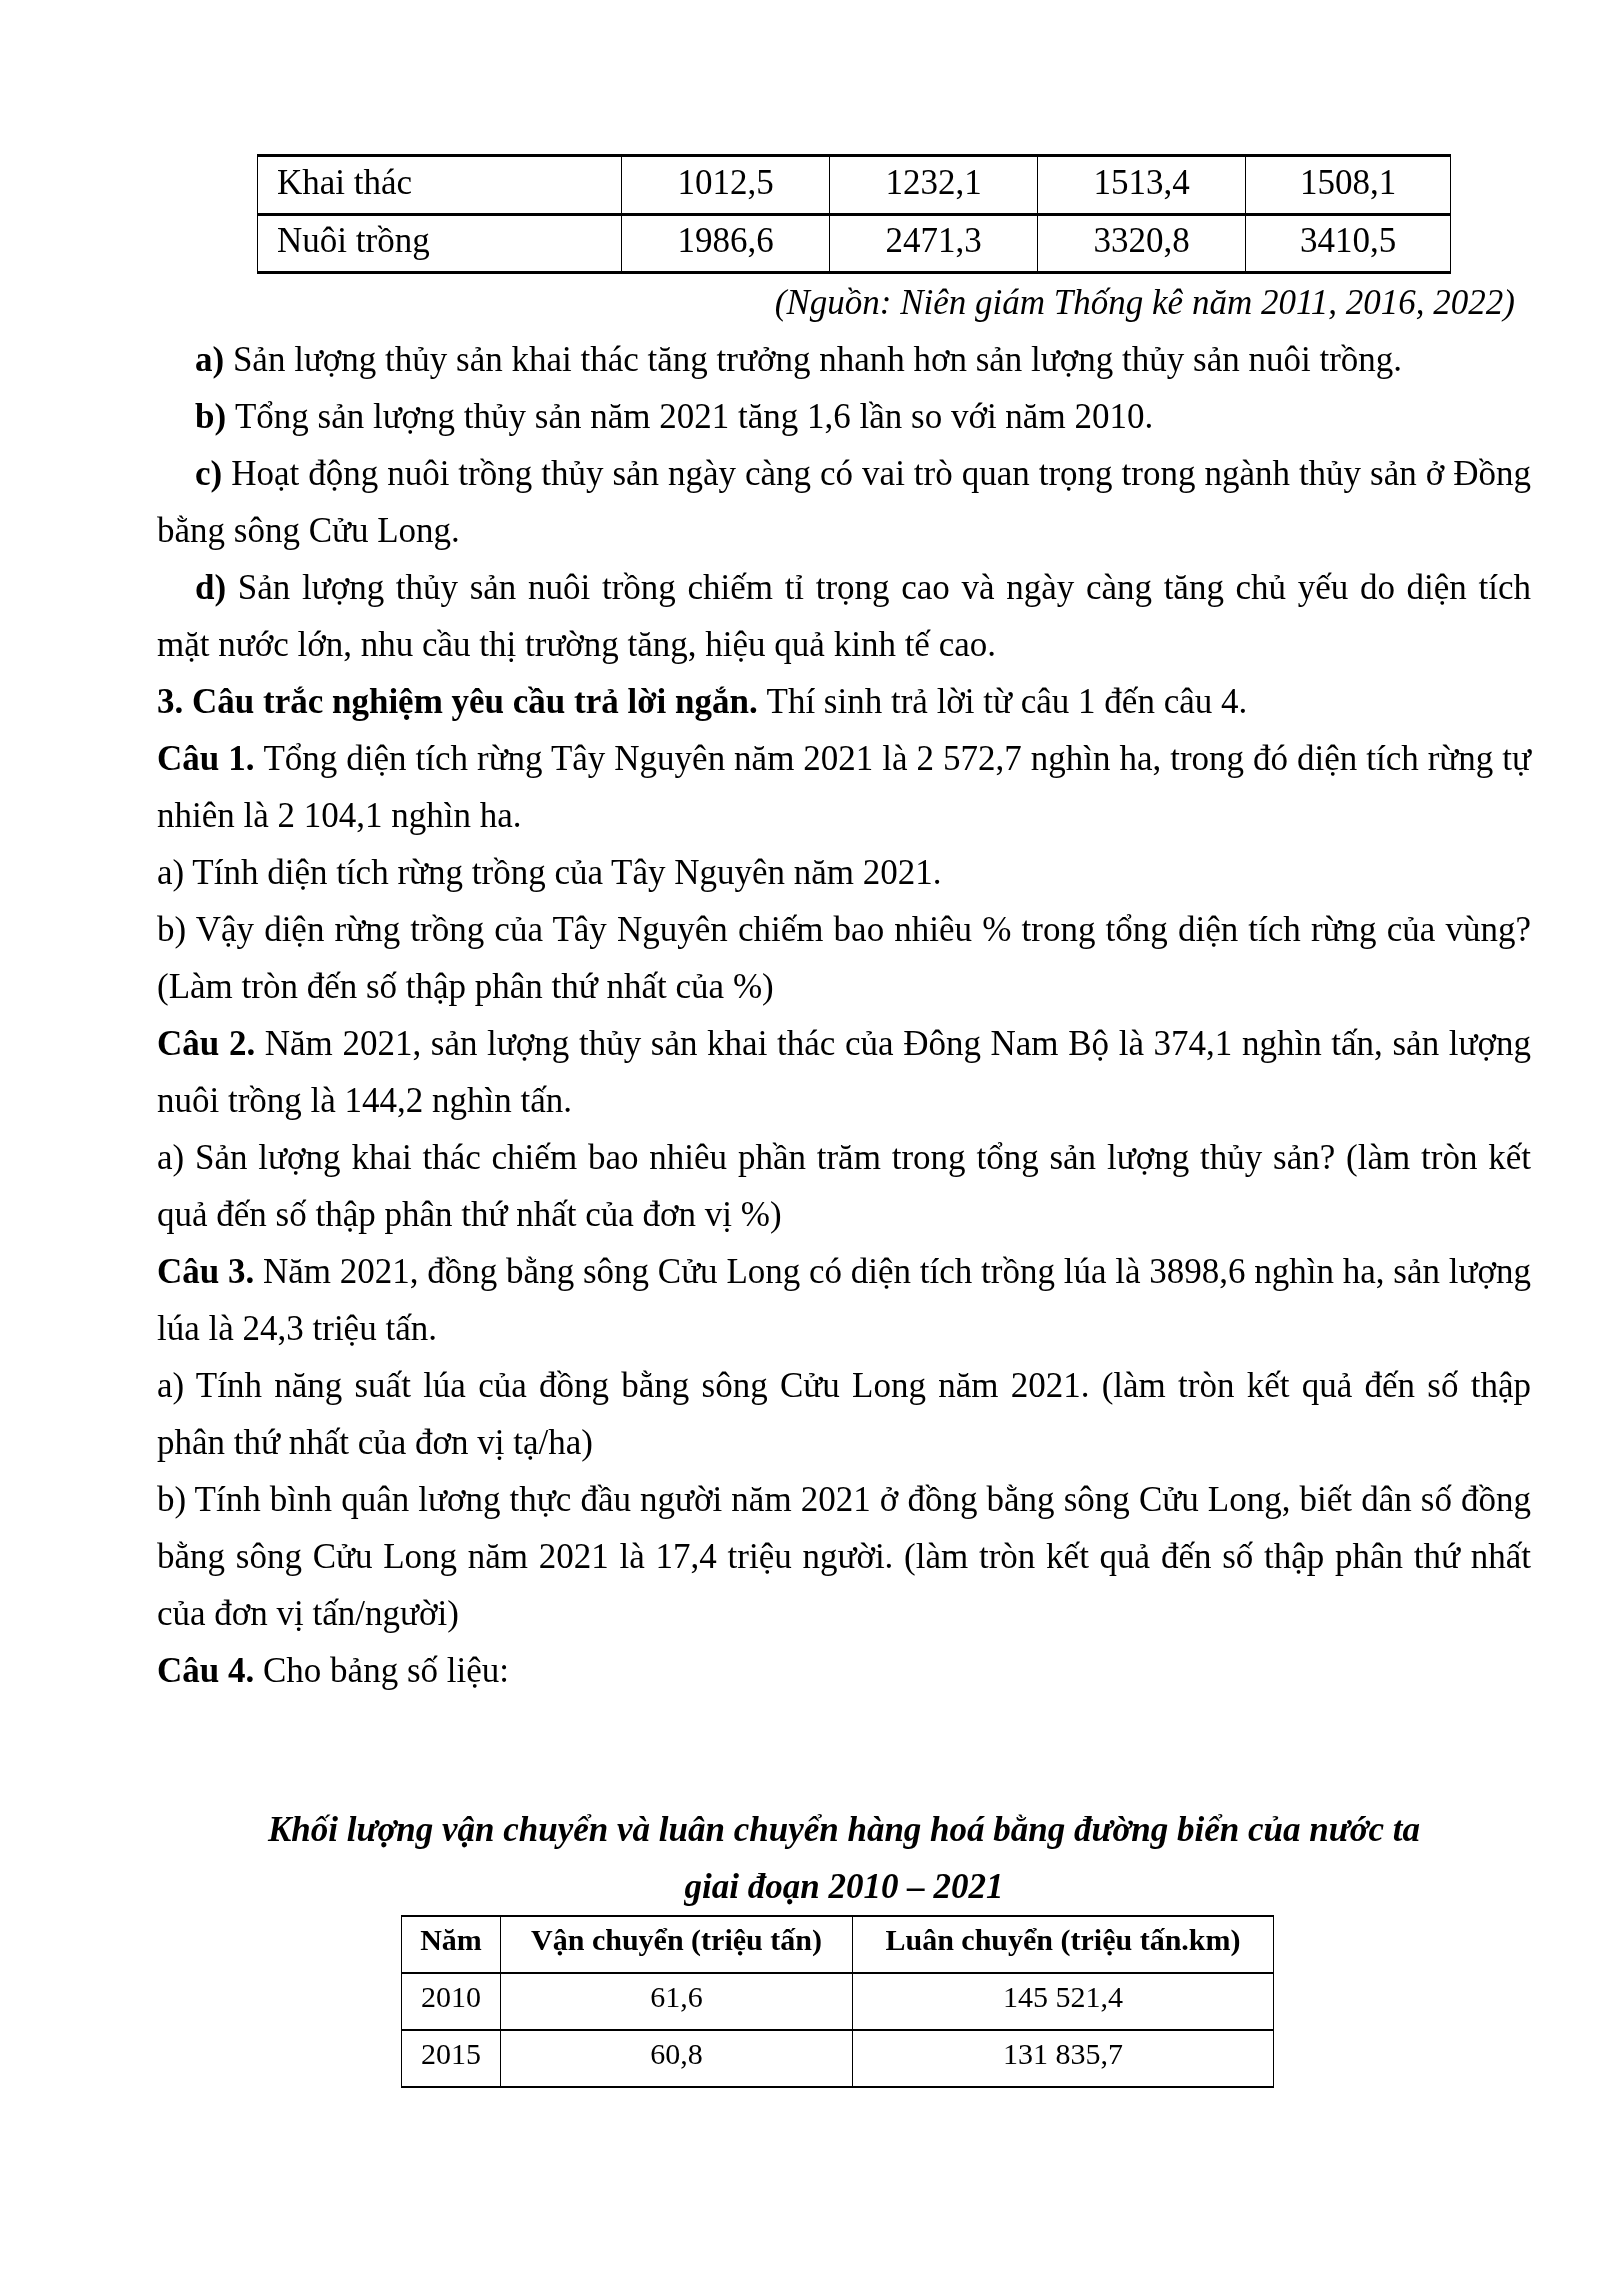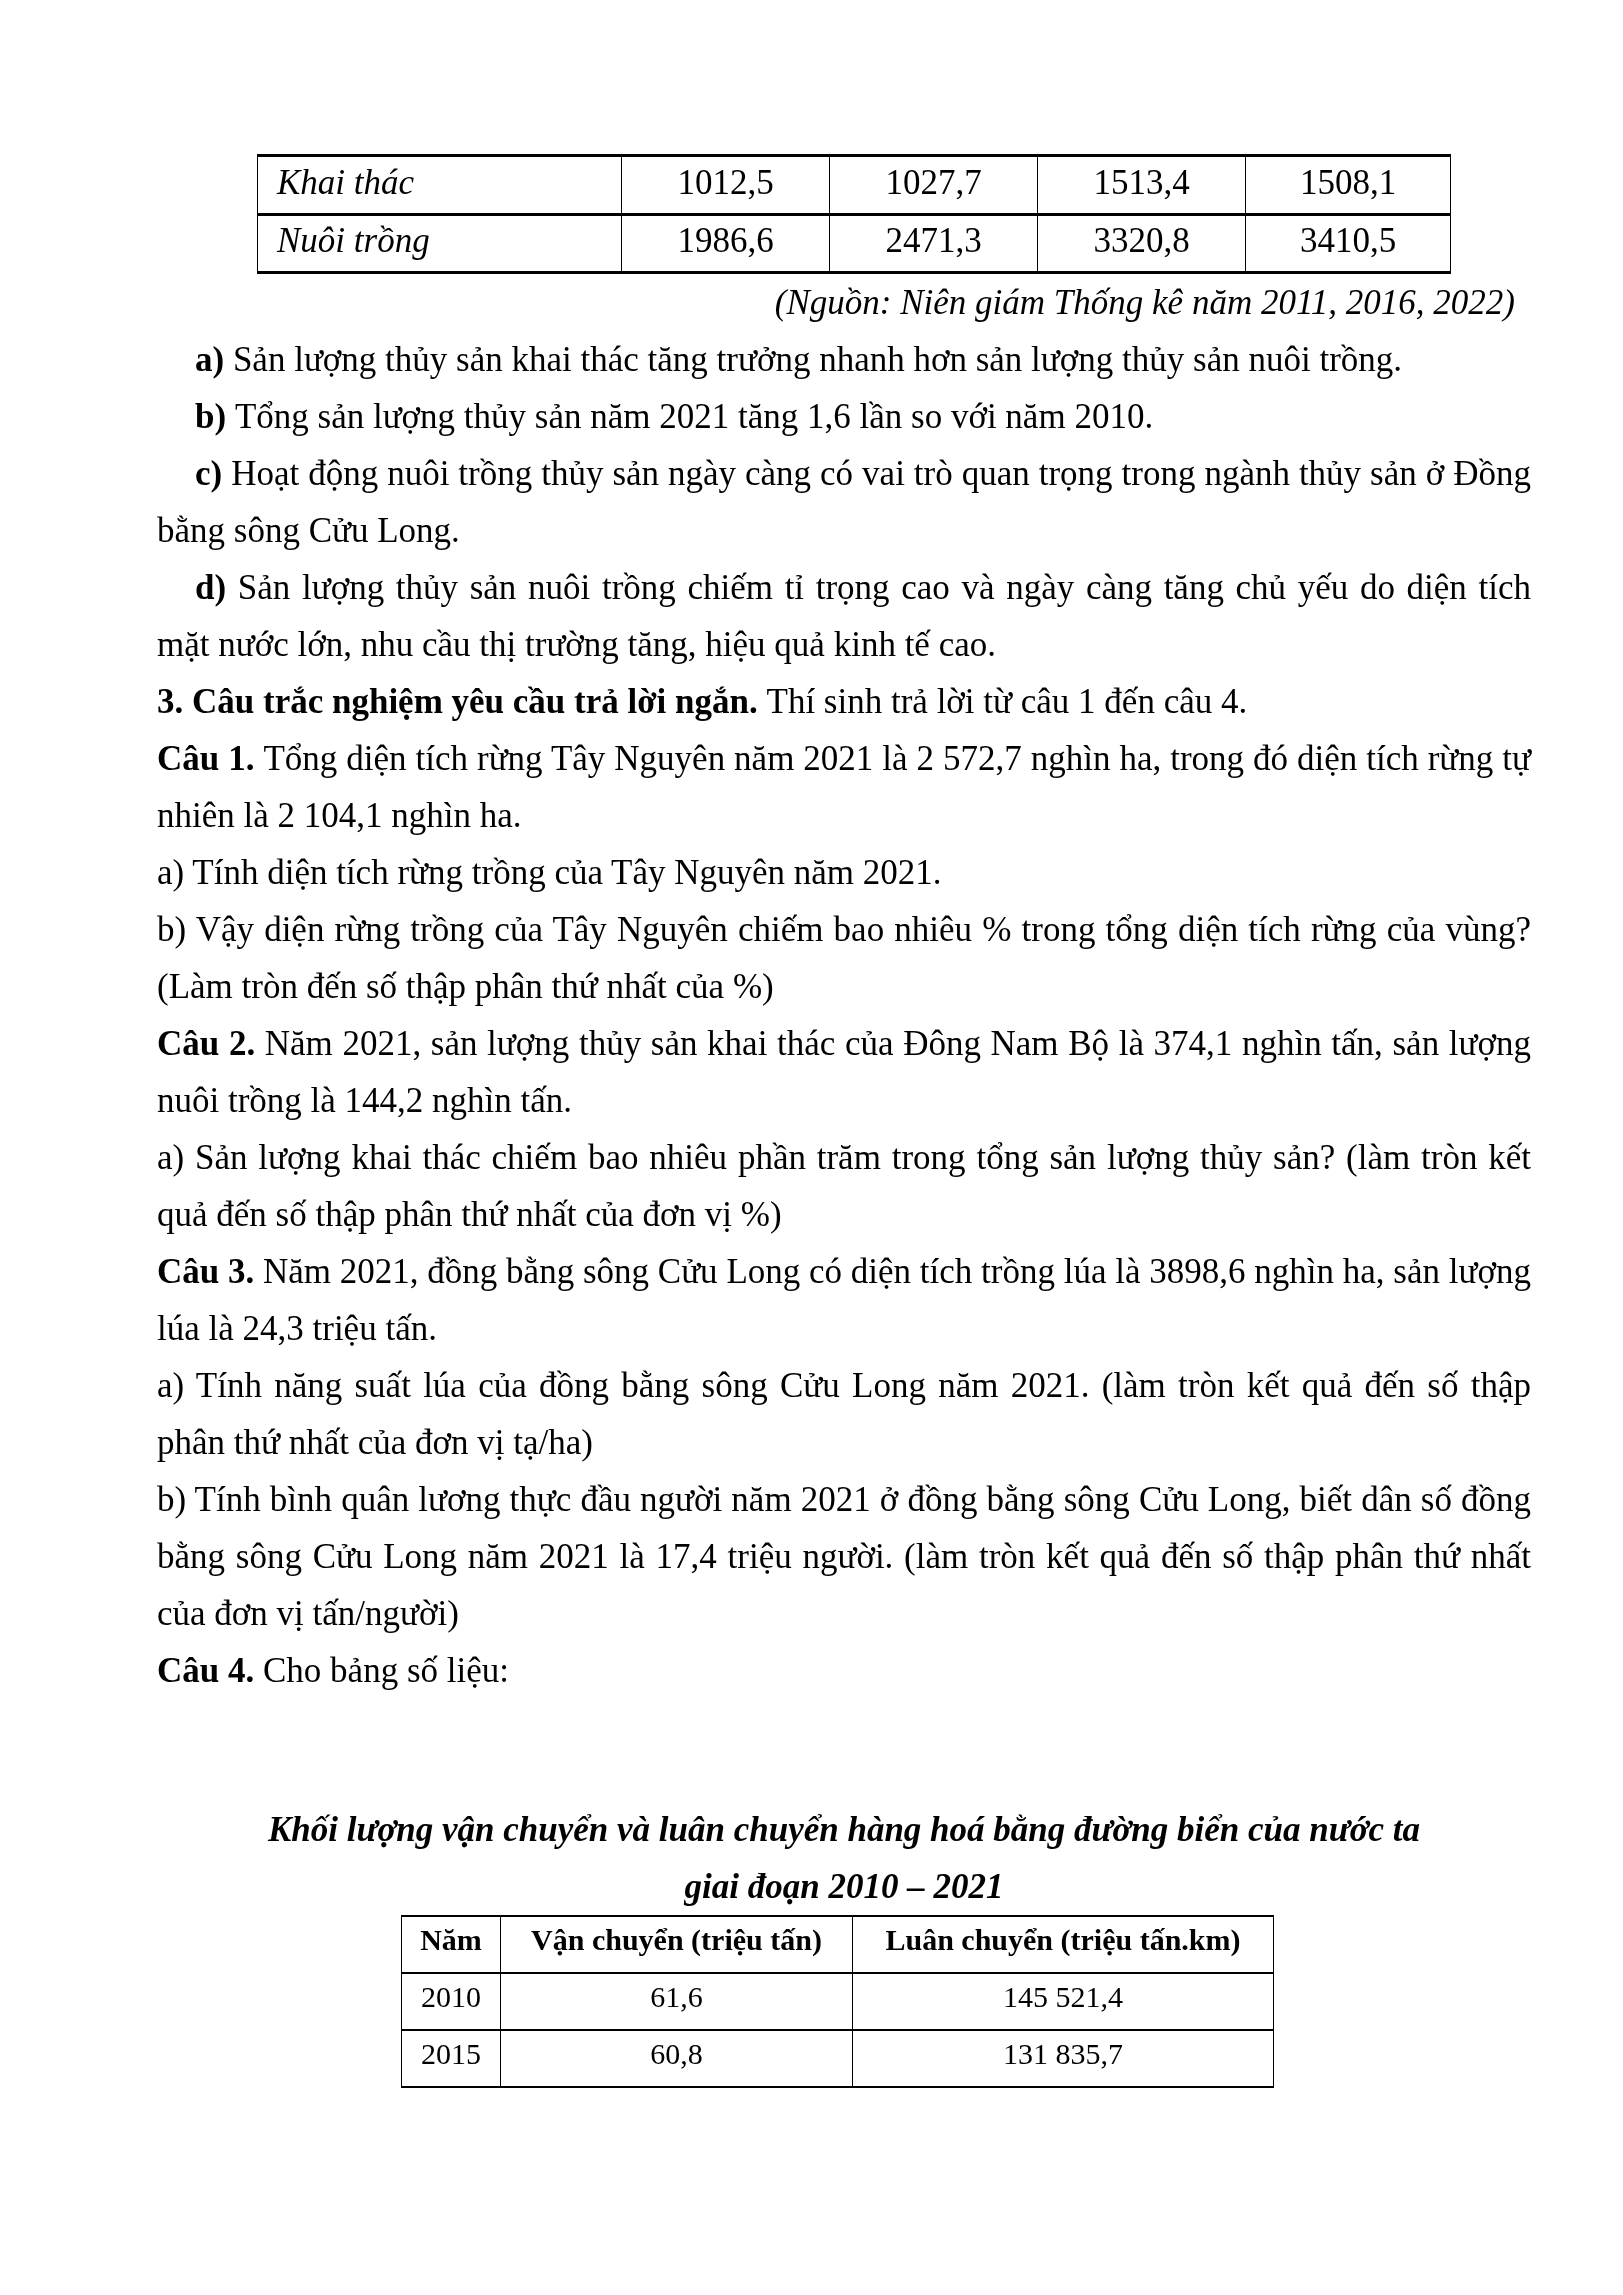--- a/index.html
+++ b/index.html
@@ -22,21 +22,21 @@
     border-left:1.6px solid #000;
     border-right:1.6px solid #000;
     border-top:3.1px solid #000;
     border-bottom:3.1px solid #000;
     height:50px;
     vertical-align:top;
     padding-top:4.7px;
     text-align:center;
     line-height:41px;
   }
-  #table1 td.label{text-align:left;padding-left:19px;font-style:italic;}
+  #table1 td.label{text-align:left;padding-left:19px;}
   
   .source-note{
     margin:0 108px 0 157px;
     text-align:right;
     font-style:italic;
     line-height:57px;
     white-space:nowrap;
   }
   
   .content{
@@ -85,21 +85,21 @@
         <col style="width:364px">
           <col style="width:208px">
           <col style="width:208px">
         <col style="width:208px">
           <col style="width:205px">
       </colgroup>
       <tbody>
           <tr>
             <td class="label">Khai thác</td>
             <td>1012,5</td>
-            <td>1027,7</td>
+            <td>1232,1</td>
             <td>1513,4</td>
             <td>1508,1</td>
           </tr>
           <tr>
             <td class="label">Nuôi trồng</td>
             <td>1986,6</td>
             <td>2471,3</td>
             <td>3320,8</td>
             <td>3410,5</td>
           </tr>

